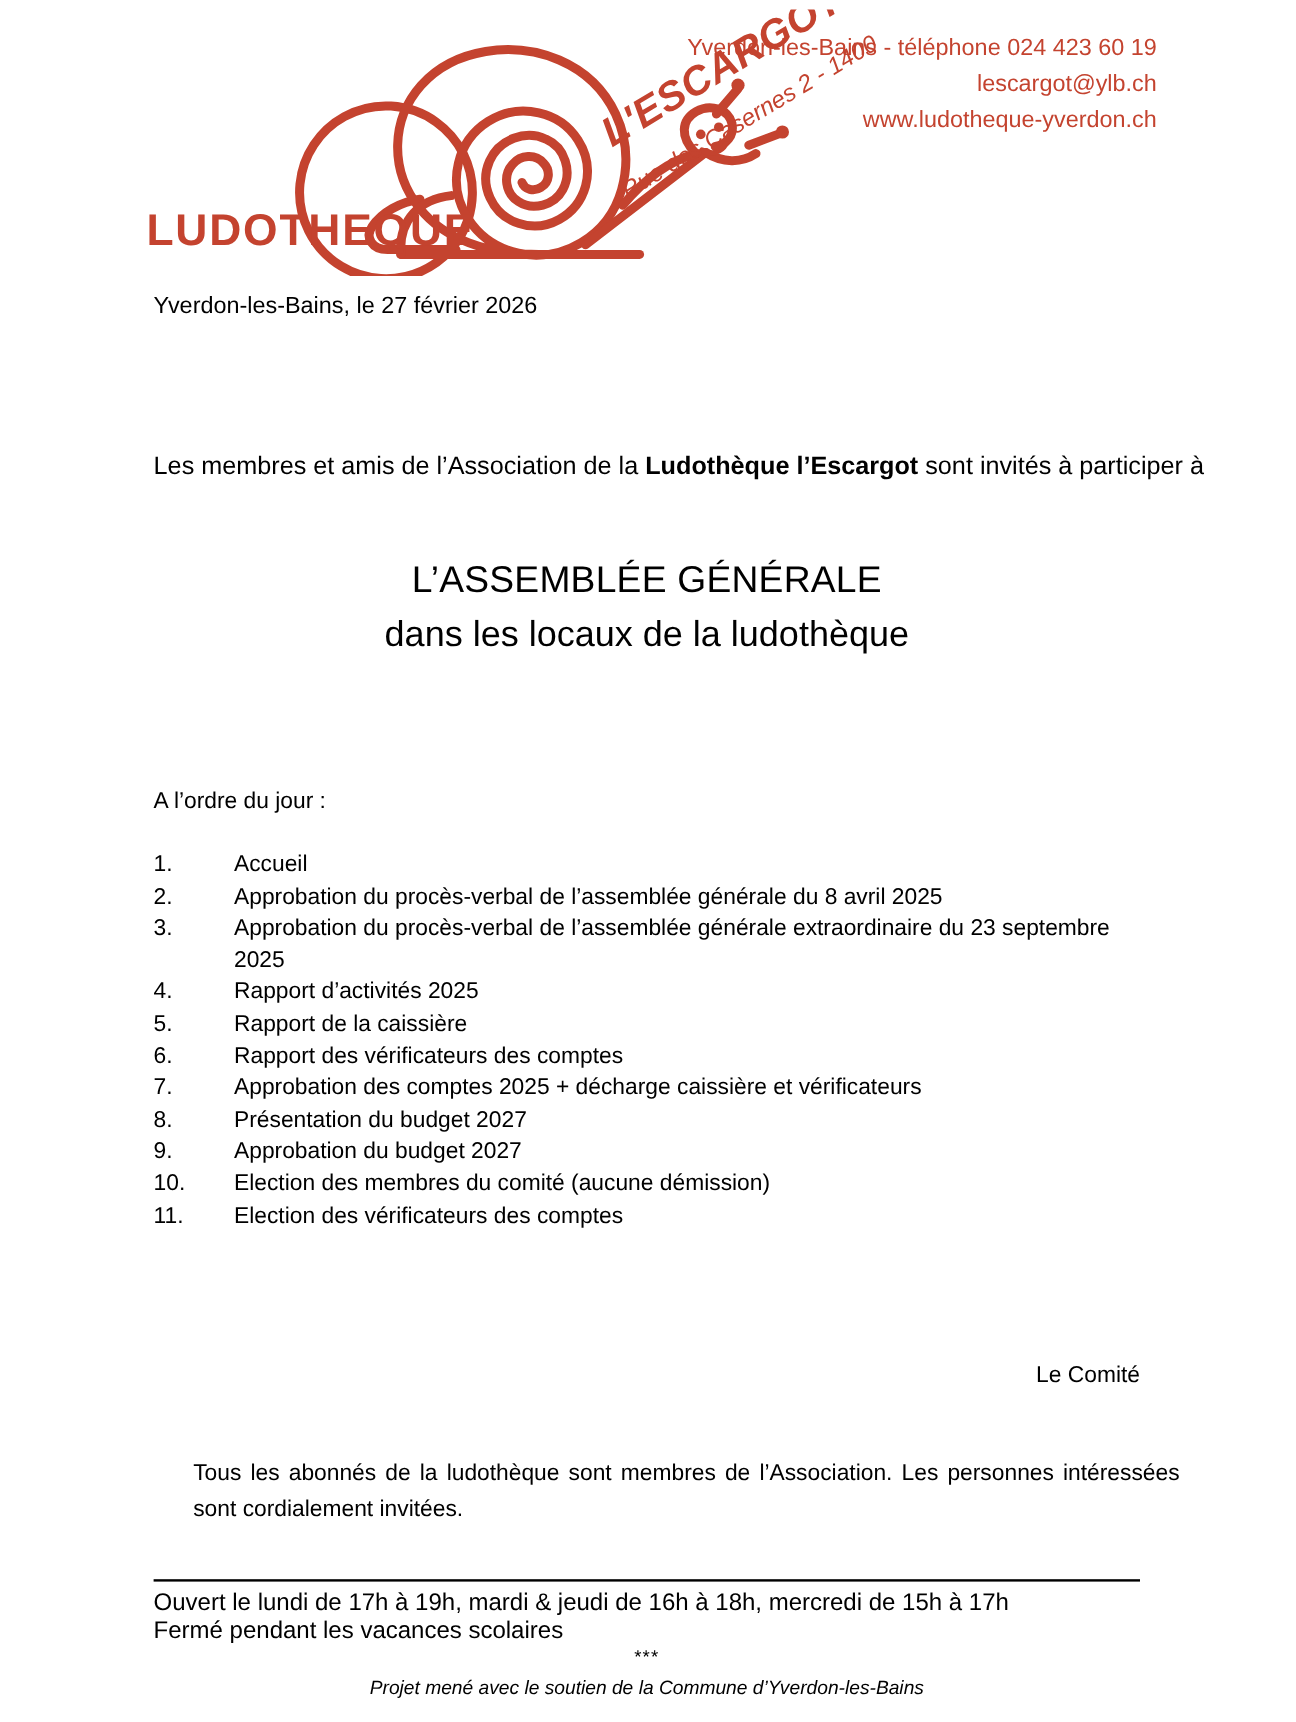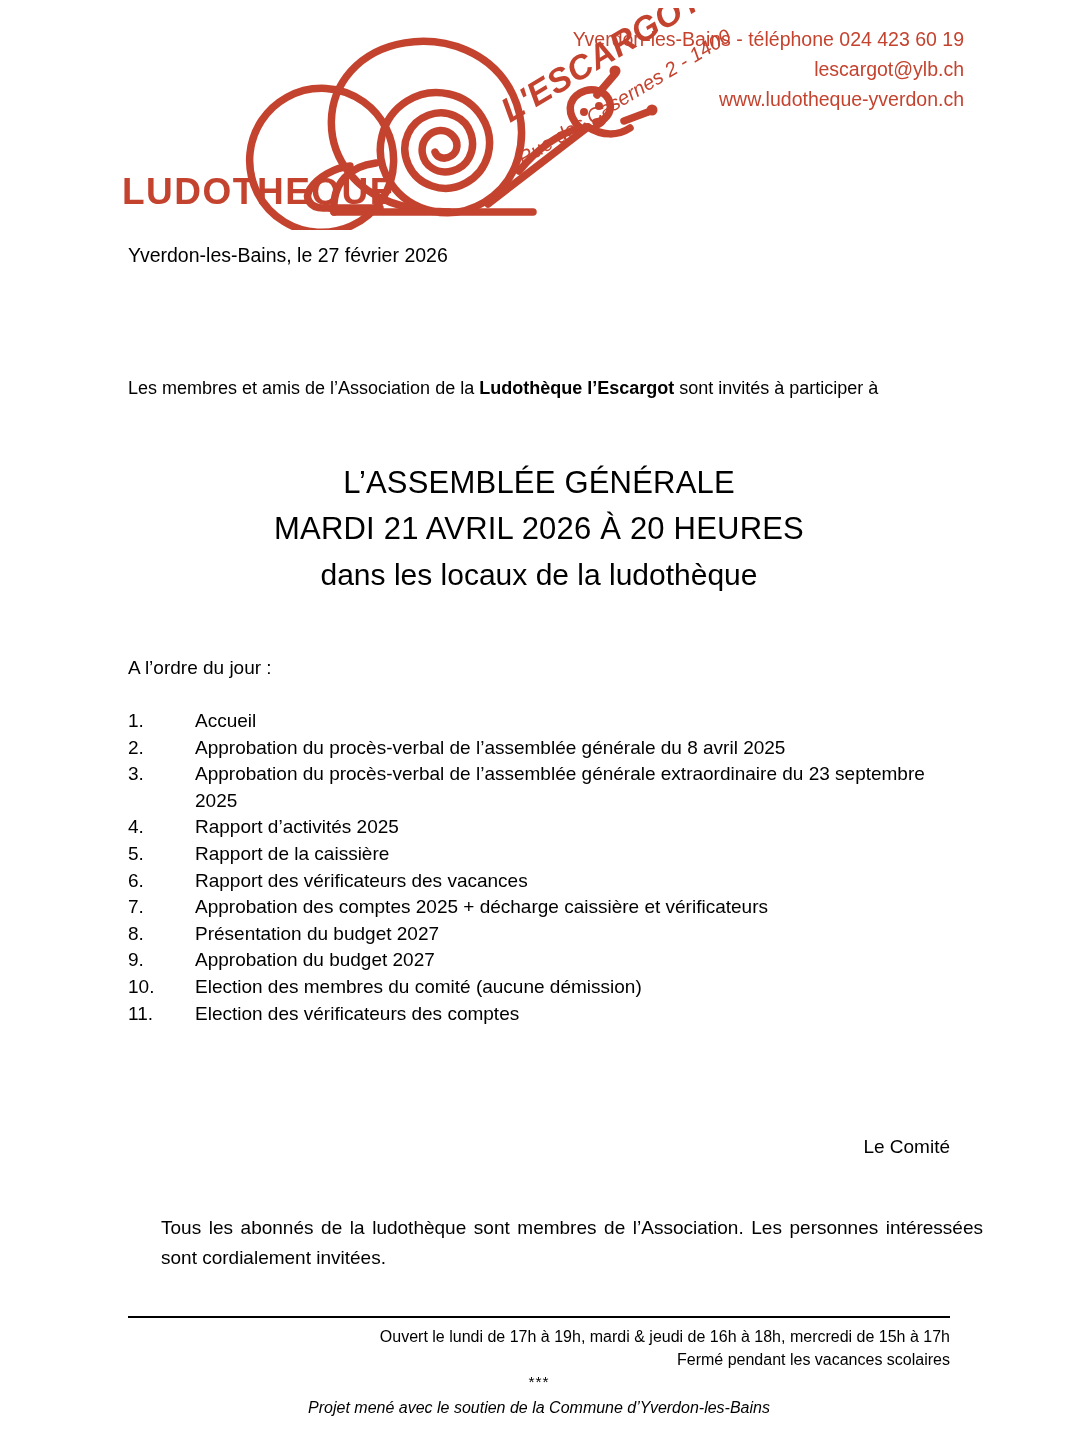--- a/index.html
+++ b/index.html
@@ -50,21 +50,21 @@
     line-height: 26px;
     color: #000;
   }
 
   
   .intro {
     position: absolute;
     left: 128px;
     top: 375px;
     width: 824px;
-    font-size: 18px;
+    font-size: 21px;
     line-height: 27px;
     white-space: nowrap;
   }
   .intro b { font-weight: bold; }
 
   
   .headline {
     position: absolute;
     left: 128px;
     top: 460px;
@@ -144,22 +144,22 @@
     top: 1316px;
     width: 822px;
   }
   .footer-rule {
     width: 822px;
     height: 0;
     border-top: 2px solid #000;
     margin: 0 0 7px 0;
   }
   .footer-line {
-    text-align: right;
-    font-size: 16px;
+    text-align: left;
+    font-size: 20px;
     line-height: 23px;
   }
   .footer-stars {
     text-align: center;
     font-size: 15.5px;
     line-height: 21px;
     letter-spacing: 1px;
   }
   .footer-italic {
     text-align: center;
@@ -239,21 +239,20 @@
       <text x="846" y="98" text-anchor="end" font-family="'Liberation Sans', sans-serif" font-size="19.5" fill="#C4432F">www.ludotheque-yverdon.ch</text>
     </svg>
   </div>
 
   <div class="date-line">Yverdon-les-Bains, le 27 février 2026</div>
 
   <div class="intro"><span>Les membres et amis de l’Association de la </span><b>Ludothèque l’Escargot</b><span> sont invités à participer à</span></div>
 
   <div class="headline">
     <div class="l1">L’ASSEMBLÉE GÉNÉRALE</div>
-    <div class="l2">MARDI 21 AVRIL 2026 À 20 HEURES</div>
     <div class="l3">dans les locaux de la ludothèque</div>
   </div>
 
   <div class="agenda-lead">A l’ordre du jour :</div>
 
   <div class="agenda" id="agenda-list">
       <div class="agenda-item">
         <div class="agenda-num">1.</div>
         <div class="agenda-text">Accueil</div>
       </div>
@@ -268,21 +267,21 @@
       <div class="agenda-item">
         <div class="agenda-num">4.</div>
         <div class="agenda-text">Rapport d’activités 2025</div>
       </div>
       <div class="agenda-item">
         <div class="agenda-num">5.</div>
         <div class="agenda-text">Rapport de la caissière</div>
       </div>
       <div class="agenda-item">
         <div class="agenda-num">6.</div>
-        <div class="agenda-text">Rapport des vérificateurs des vacances</div>
+        <div class="agenda-text">Rapport des vérificateurs des comptes</div>
       </div>
       <div class="agenda-item">
         <div class="agenda-num">7.</div>
         <div class="agenda-text">Approbation des comptes 2025 + décharge caissière et vérificateurs</div>
       </div>
       <div class="agenda-item">
         <div class="agenda-num">8.</div>
         <div class="agenda-text">Présentation du budget 2027</div>
       </div>
       <div class="agenda-item">

